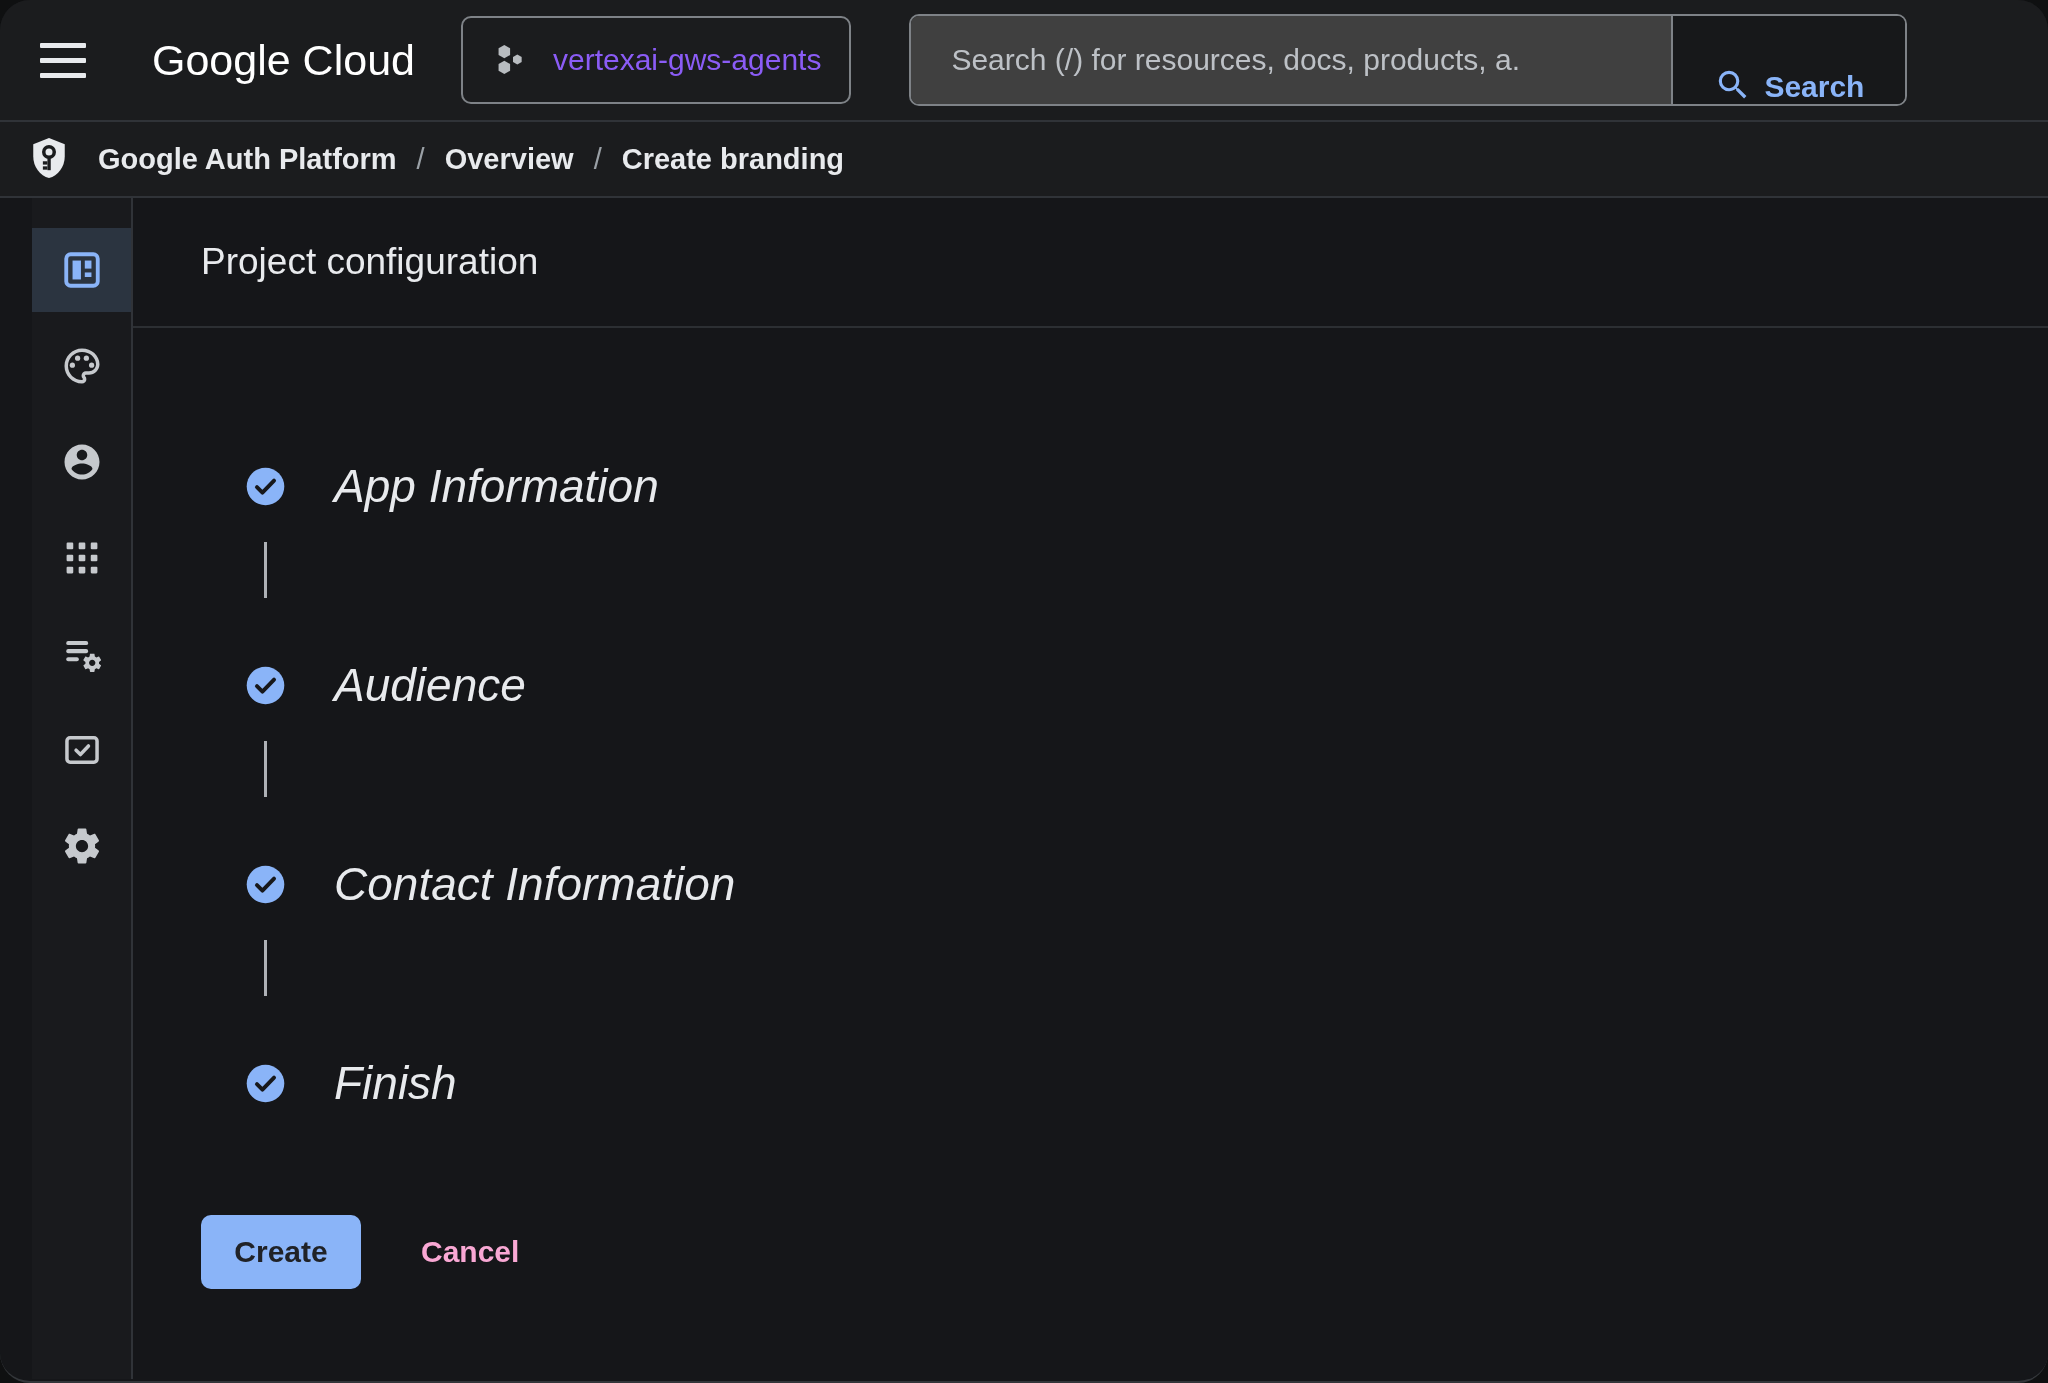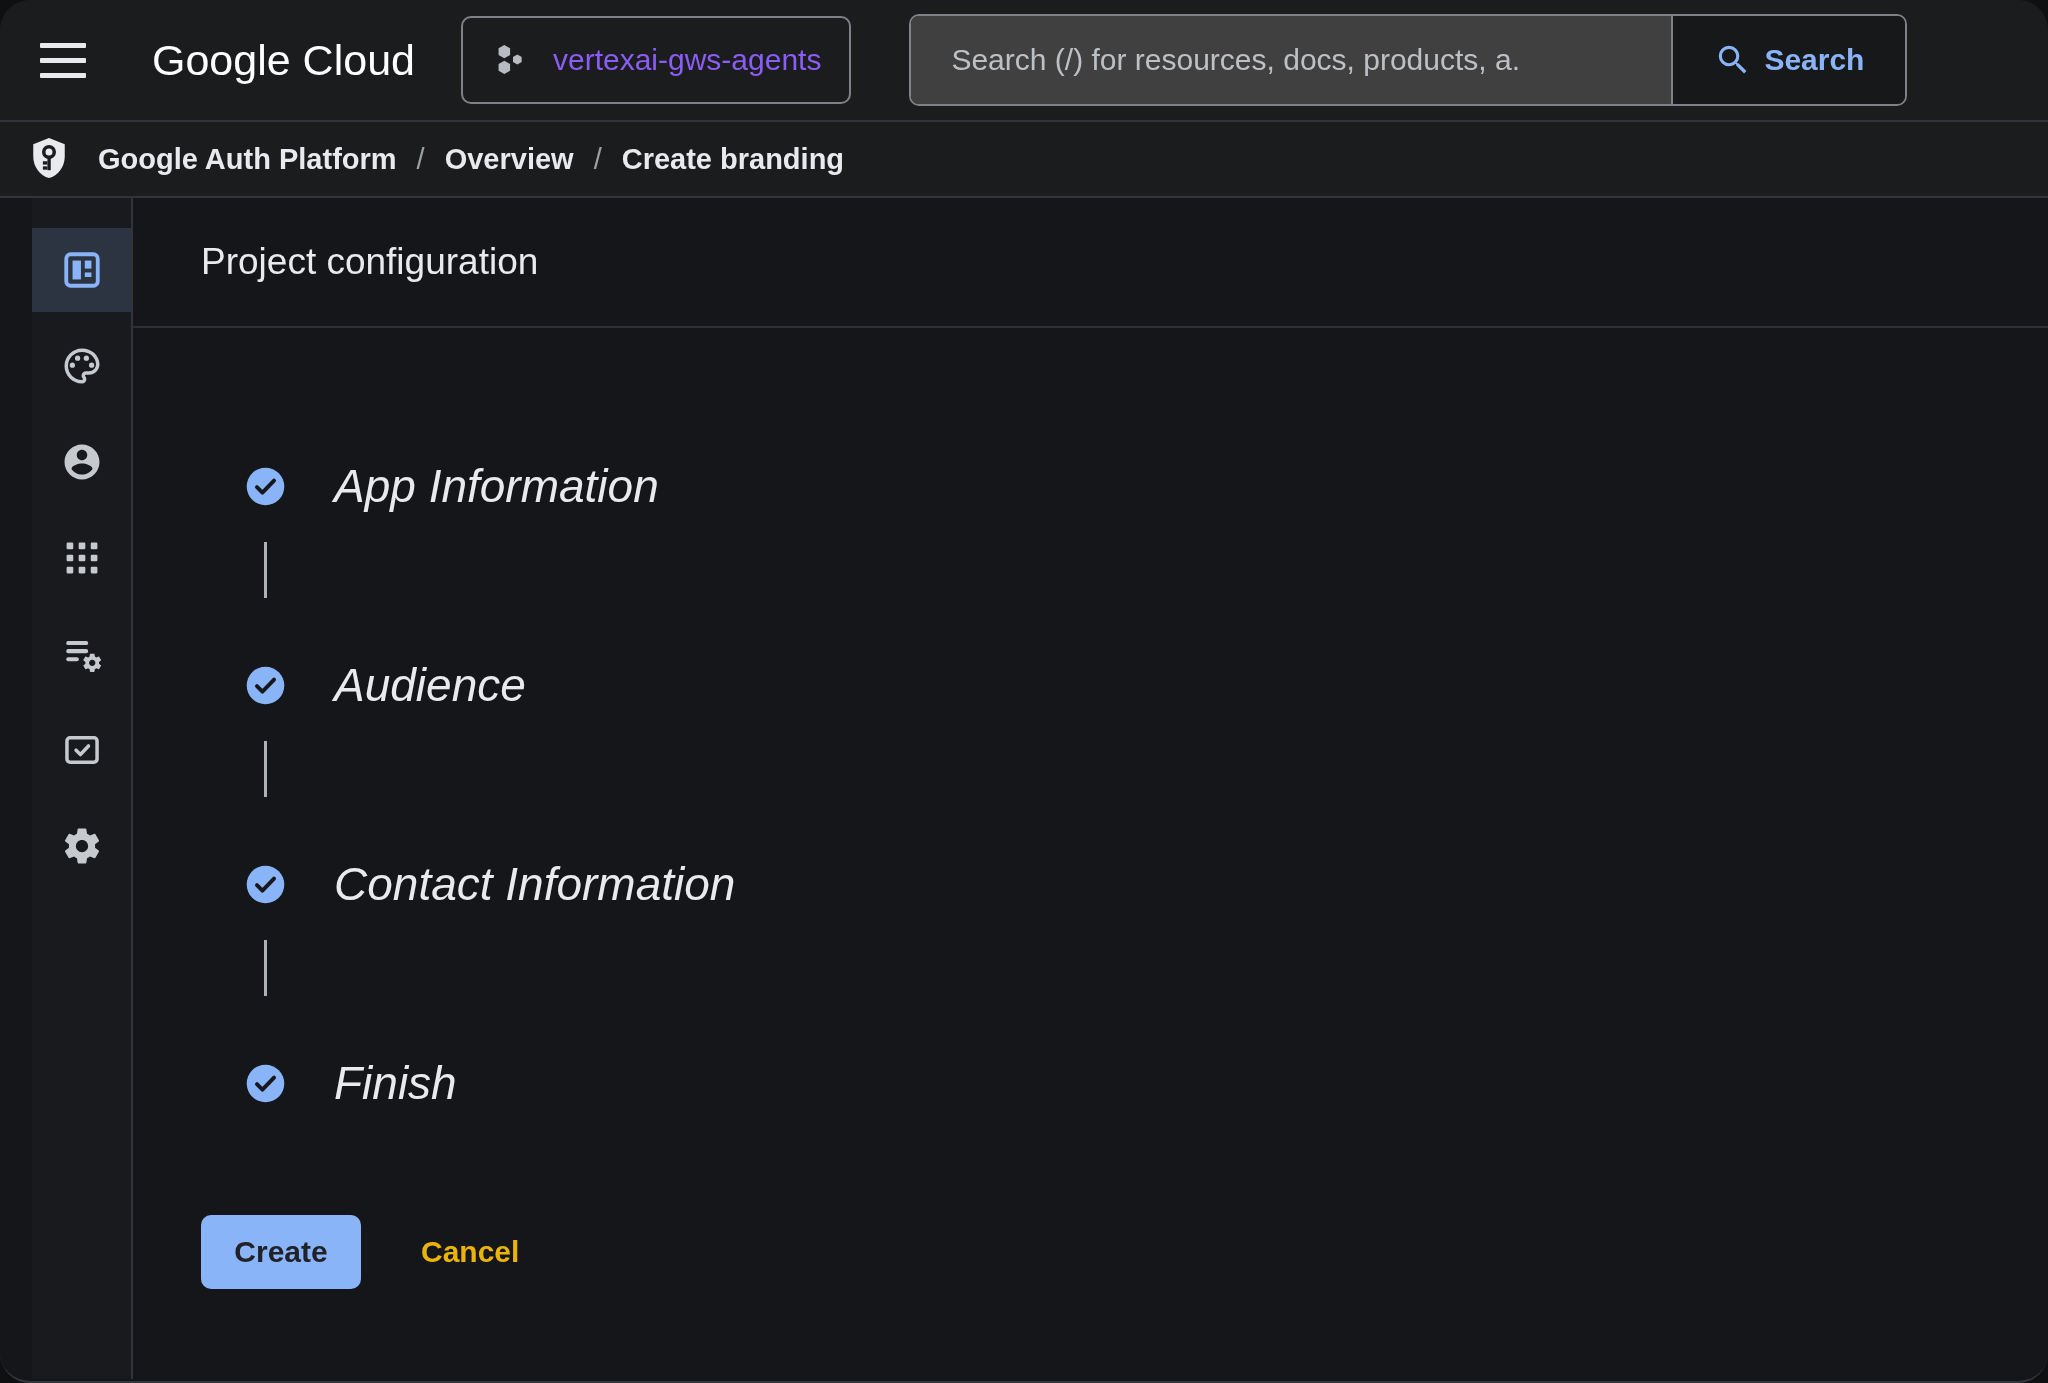--- a/index.html
+++ b/index.html
@@ -70,21 +70,21 @@
     font-family: "Liberation Sans", sans-serif;
     padding: 0 10px 0 40px;
     min-width: 0;
   }
   .search-input::placeholder { color: #bdc1c6; opacity: 1; }
   .search-btn {
     width: 234px;
     background: #17181a;
     border: none;
     border-left: 2px solid #7e8287;
-    display: flex; align-items: center; justify-content: center; gap: 12px;
+    display: flex; align-items: flex-end; justify-content: center; gap: 12px;
     cursor: pointer;
   }
   .search-btn svg { width: 38px; height: 38px; fill: #8ab4f8; }
   .search-btn .label { color: #8ab4f8; font-size: 30px; font-weight: 700; }
 
   
   .crumbbar {
     height: 76px;
     background: #1b1c1e;
     border-bottom: 2px solid #303338;
@@ -144,21 +144,21 @@
     font-family: "Liberation Sans", sans-serif;
     border: none; border-radius: 10px;
     cursor: pointer;
   }
   .cancel-btn {
     margin-left: 38px;
     padding: 0 22px;
     height: 74px;
     background: transparent;
     border: none;
-    color: #eab308;
+    color: #f9a8d4;
     font-size: 30px; font-weight: 700;
     font-family: "Liberation Sans", sans-serif;
     cursor: pointer;
   }
 </style>
 </head>
 <body>
 
 <svg width="0" height="0" style="position:absolute">
   <defs>

